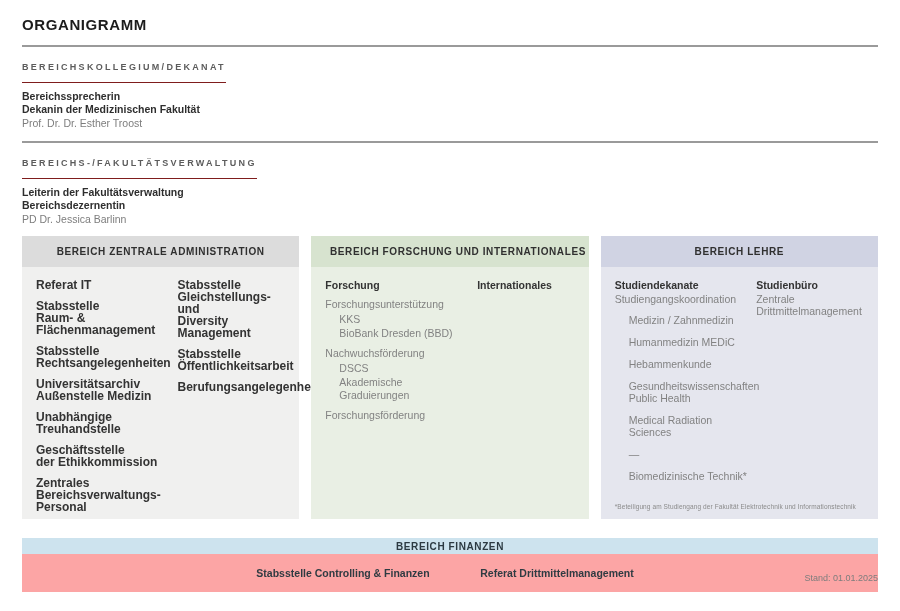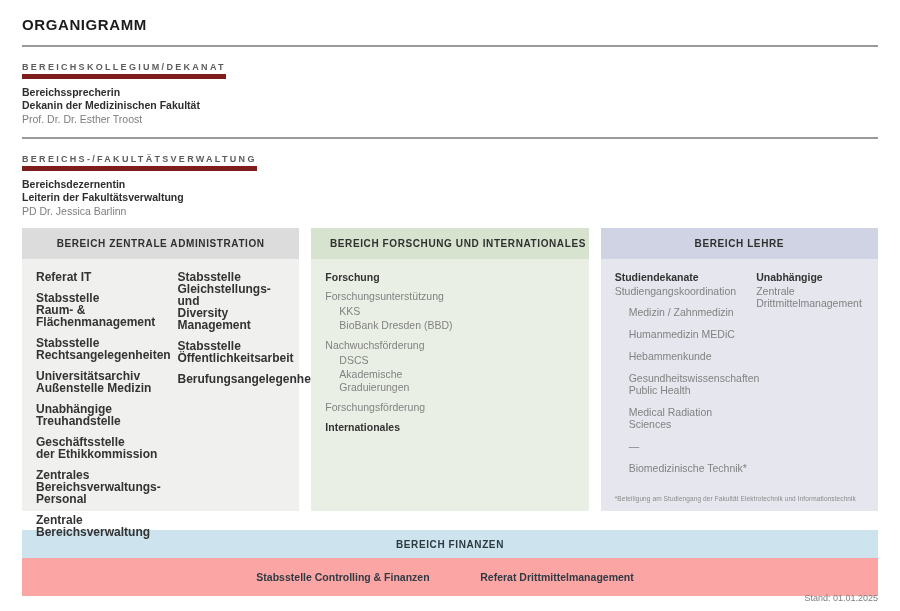--- a/index.html
+++ b/index.html
@@ -5,21 +5,21 @@
   * { box-sizing: border-box; }
   html,body { margin:0; padding:0; background:#ffffff; }
   body { font-family:"Liberation Sans", sans-serif; }
   .page { width:900px; height:611px; position:relative; padding:16px 22px 0 22px; overflow:hidden; background:#fff; }
 
   .title { font-size:15px; font-weight:bold; letter-spacing:0.6px; color:#1c1c1c; margin:0 0 3px 0; }
   .subtitle { font-size:15px; font-weight:bold; color:#1c1c1c; margin:0; }
 
   .rule { border:none; border-top:2px solid #9a9a9a; margin:12px 0 9px 0; }
 
-  .sec-heading { display:inline-block; font-size:9px; font-weight:bold; letter-spacing:2.3px; color:#5c5c5c; border-bottom:5px solid #7f1d1d; padding-bottom:2px; margin-bottom:7px; }
+  .sec-heading { display:inline-block; font-size:9px; font-weight:bold; letter-spacing:2.3px; color:#5c5c5c; border-bottom:1px solid #7f1d1d; padding-bottom:10px; margin-bottom:7px; }
   .role { font-size:10.5px; font-weight:bold; color:#2e2e2e; line-height:12.5px; }
   .person { font-size:10.5px; color:#7d7d7d; margin-top:2px; line-height:12px; }
 
   .blocks { display:flex; gap:12px; margin-top:11px; }
   .block { flex:1 1 0; min-width:0; }
   .block-header { height:31px; display:flex; align-items:center; justify-content:center; font-size:10px; font-weight:bold; letter-spacing:0.6px; color:#303030; }
   .block-body { height:252px; padding:12px 6px 0 14px; display:flex; position:relative; }
 
   .col-a { width:55%; padding-right:6px; }
   .col-b { width:45%; }
@@ -32,27 +32,27 @@
   .subitem { font-size:10.5px; color:#828282; line-height:13px; margin:1px 0 1px 14px; white-space:pre-line; }
 
   .col-f { width:59%; padding-right:4px; }
   .col-g { width:41%; }
 
   .lehre-items { margin-top:9px; }
   .lehre-item { font-size:10.5px; color:#828282; line-height:12px; margin:0 0 10px 14px; white-space:pre-line; }
   .footnote { position:absolute; left:14px; bottom:9px; font-size:6.5px; color:#8b8b8b; letter-spacing:0.1px; }
 
   .finance { margin-top:19px; }
-  .finance-header { height:28px; display:flex; align-items:center; justify-content:center; font-size:10px; font-weight:bold; letter-spacing:0.6px; color:#2c3a42; }
+  .finance-header { height:16px; display:flex; align-items:center; justify-content:center; font-size:10px; font-weight:bold; letter-spacing:0.6px; color:#2c3a42; }
   .finance-body { height:38px; display:grid; grid-template-columns:1fr 1fr 1fr 1fr; align-items:center; }
   .fin-item { font-size:10.5px; font-weight:bold; color:#2f3b42; text-align:center; }
   .fin-pos-2 { grid-column:2; }
   .fin-pos-3 { grid-column:3; }
 
-  .stand { position:absolute; right:22px; bottom:8px; font-size:9px; color:#7d7d7d; }
+  .stand { position:absolute; right:22px; bottom:28px; font-size:9px; color:#7d7d7d; }
 </style>
 </head>
 <body>
 
 <div class="page">
 
   <h1 class="title">ORGANIGRAMM</h1>
 
   <hr class="rule">
 
@@ -60,22 +60,22 @@
     <div class="sec-heading">BEREICHSKOLLEGIUM/DEKANAT</div>
     <div class="role">Bereichssprecherin</div>
     <div class="role">Dekanin der Medizinischen Fakultät</div>
     <div class="person">Prof. Dr. Dr. Esther Troost</div>
   </section>
 
   <hr class="rule">
 
   <section>
     <div class="sec-heading">BEREICHS-/FAKULTÄTSVERWALTUNG</div>
+    <div class="role">Leiterin der Fakultätsverwaltung</div>
     <div class="role">Bereichsdezernentin</div>
-    <div class="role">Leiterin der Fakultätsverwaltung</div>
     <div class="person">PD Dr. Jessica Barlinn</div>
   </section>
 
   <div class="blocks">
 
     <div class="block">
       <div class="block-header" style="background-color: rgb(220, 220, 220);">BEREICH ZENTRALE ADMINISTRATION</div>
       <div class="block-body" style="background-color: rgb(240, 240, 239);">
         <div class="col-a">
           <div class="item">Referat IT</div>
@@ -83,36 +83,35 @@
 Raum- &amp; Flächenmanagement</div>
           <div class="item">Stabsstelle
 Rechtsangelegenheiten</div>
           <div class="item">Universitätsarchiv
 Außenstelle Medizin</div>
           <div class="item">Unabhängige Treuhandstelle</div>
           <div class="item">Geschäftsstelle
 der Ethikkommission</div>
           <div class="item">Zentrales Bereichsverwaltungs-
 Personal</div>
-          <div class="item">Zentrale Bereichsverwaltung</div>
         </div>
         <div class="col-b">
           <div class="item">Stabsstelle
 Gleichstellungs- und
 Diversity Management</div>
           <div class="item">Stabsstelle
 Öffentlichkeitsarbeit</div>
           <div class="item">Berufungsangelegenheiten</div>
         </div>
       </div>
     </div>
 
     <div class="block">
       <div class="block-header" style="background-color: rgb(215, 227, 207); padding-left: 16px;">BEREICH FORSCHUNG UND INTERNATIONALES</div>
-      <div class="block-body" style="background-color: rgb(233, 239, 228); flex-direction: column;">
+      <div class="block-body" style="background-color: rgb(233, 239, 228);">
         <div class="col-f">
           <div class="subhead">Forschung</div>
           <div class="group">
             <div class="group-label">Forschungsunterstützung</div>
             <div class="subitem">KKS</div>
             <div class="subitem">BioBank Dresden (BBD)</div>
           </div>
           <div class="group">
             <div class="group-label">Nachwuchsförderung</div>
             <div class="subitem">DSCS</div>
@@ -140,21 +139,21 @@
             <div class="lehre-item">Humanmedizin MEDiC</div>
             <div class="lehre-item">Hebammenkunde</div>
             <div class="lehre-item">Gesundheitswissenschaften
 Public Health</div>
             <div class="lehre-item">Medical Radiation Sciences</div>
             <div class="lehre-item">—</div>
             <div class="lehre-item">Biomedizinische Technik*</div>
           </div>
         </div>
         <div class="col-b">
-          <div class="subhead">Unabhängige</div>
+          <div class="subhead">Studienbüro</div>
           <div class="gray-sub">Zentrale Drittmittelmanagement</div>
         </div>
         <div class="footnote">*Beteiligung am Studiengang der Fakultät Elektrotechnik und Informationstechnik</div>
       </div>
     </div>
 
   </div>
 
   <div class="finance">
     <div class="finance-header" style="background-color: rgb(205, 227, 238);">BEREICH FINANZEN</div>

